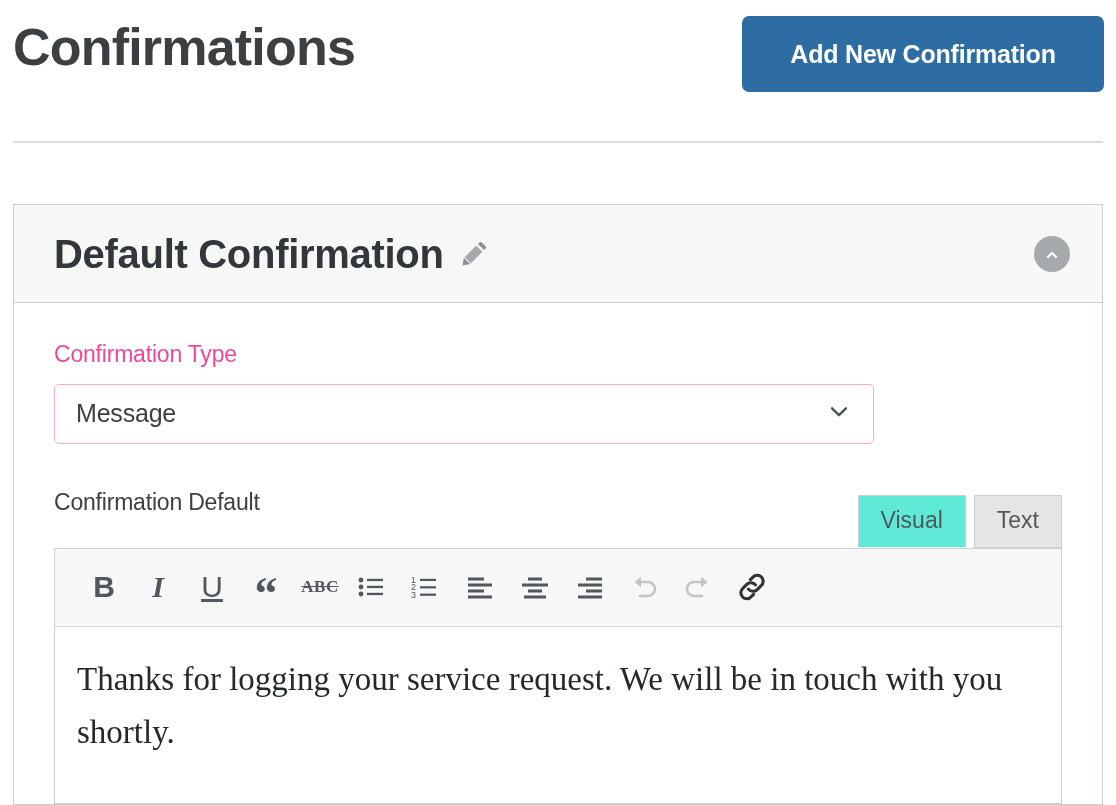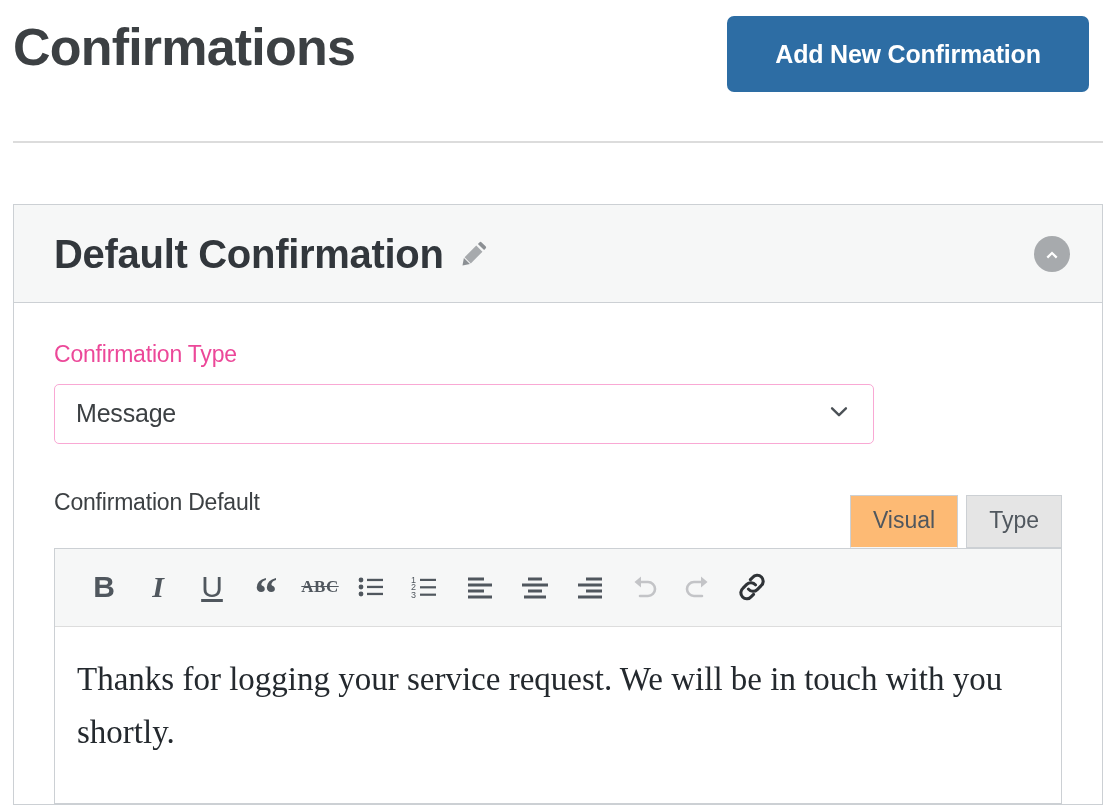--- a/index.html
+++ b/index.html
@@ -36,21 +36,21 @@
     margin: 0;
     font-size: 52px;
     line-height: 1.15;
     font-weight: 700;
     letter-spacing: -0.8px;
     color: #3c4043;
     font-family: "Liberation Sans", sans-serif;
   }
   .add-button {
     position: absolute;
-    right: 27px;
+    right: 12px;
     top: 16px;
     width: 362px;
     height: 76px;
     border: none;
     border-radius: 7px;
     background: #2d6da4;
     color: #ffffff;
     font-family: "Liberation Sans", sans-serif;
     font-size: 25px;
     font-weight: 700;
@@ -186,21 +186,21 @@
     font-size: 23px;
     color: #50575e;
     padding: 11px 22px 12px 22px;
     border: 1px solid #ccd0d4;
     box-sizing: border-box;
     cursor: pointer;
     background: #e5e5e5;
     line-height: 1.2;
   }
   .editor-tab.active {
-    background: #fdba74;
+    background: #5eead4;
     border-bottom-color: #f6f7f7;
     margin-right: 8px;
   }
 
   
   .editor {
     position: relative;
     border: 1px solid #ccd0d4;
     background: #ffffff;
     width: 1008px;
@@ -286,21 +286,21 @@
           <svg width="26" height="26" viewBox="0 0 24 24" aria-hidden="true">
             <path d="M5.6 8.6L12 14.9l6.4-6.3" stroke="#4b5156" stroke-width="2.2" fill="none" stroke-linecap="round" stroke-linejoin="round"></path>
           </svg>
         </span>
       </div>
 
       <div class="message-row">
         <div class="message-label">Confirmation Default</div>
         <div class="editor-tabs">
           <div class="editor-tab active">Visual</div>
-          <div class="editor-tab">Type</div>
+          <div class="editor-tab">Text</div>
         </div>
       </div>
 
       <div class="editor">
 
         <div class="editor-toolbar">
 
           <div class="tool-btn glyph-bold">B</div>
 
           <div class="tool-btn glyph-italic">I</div>

